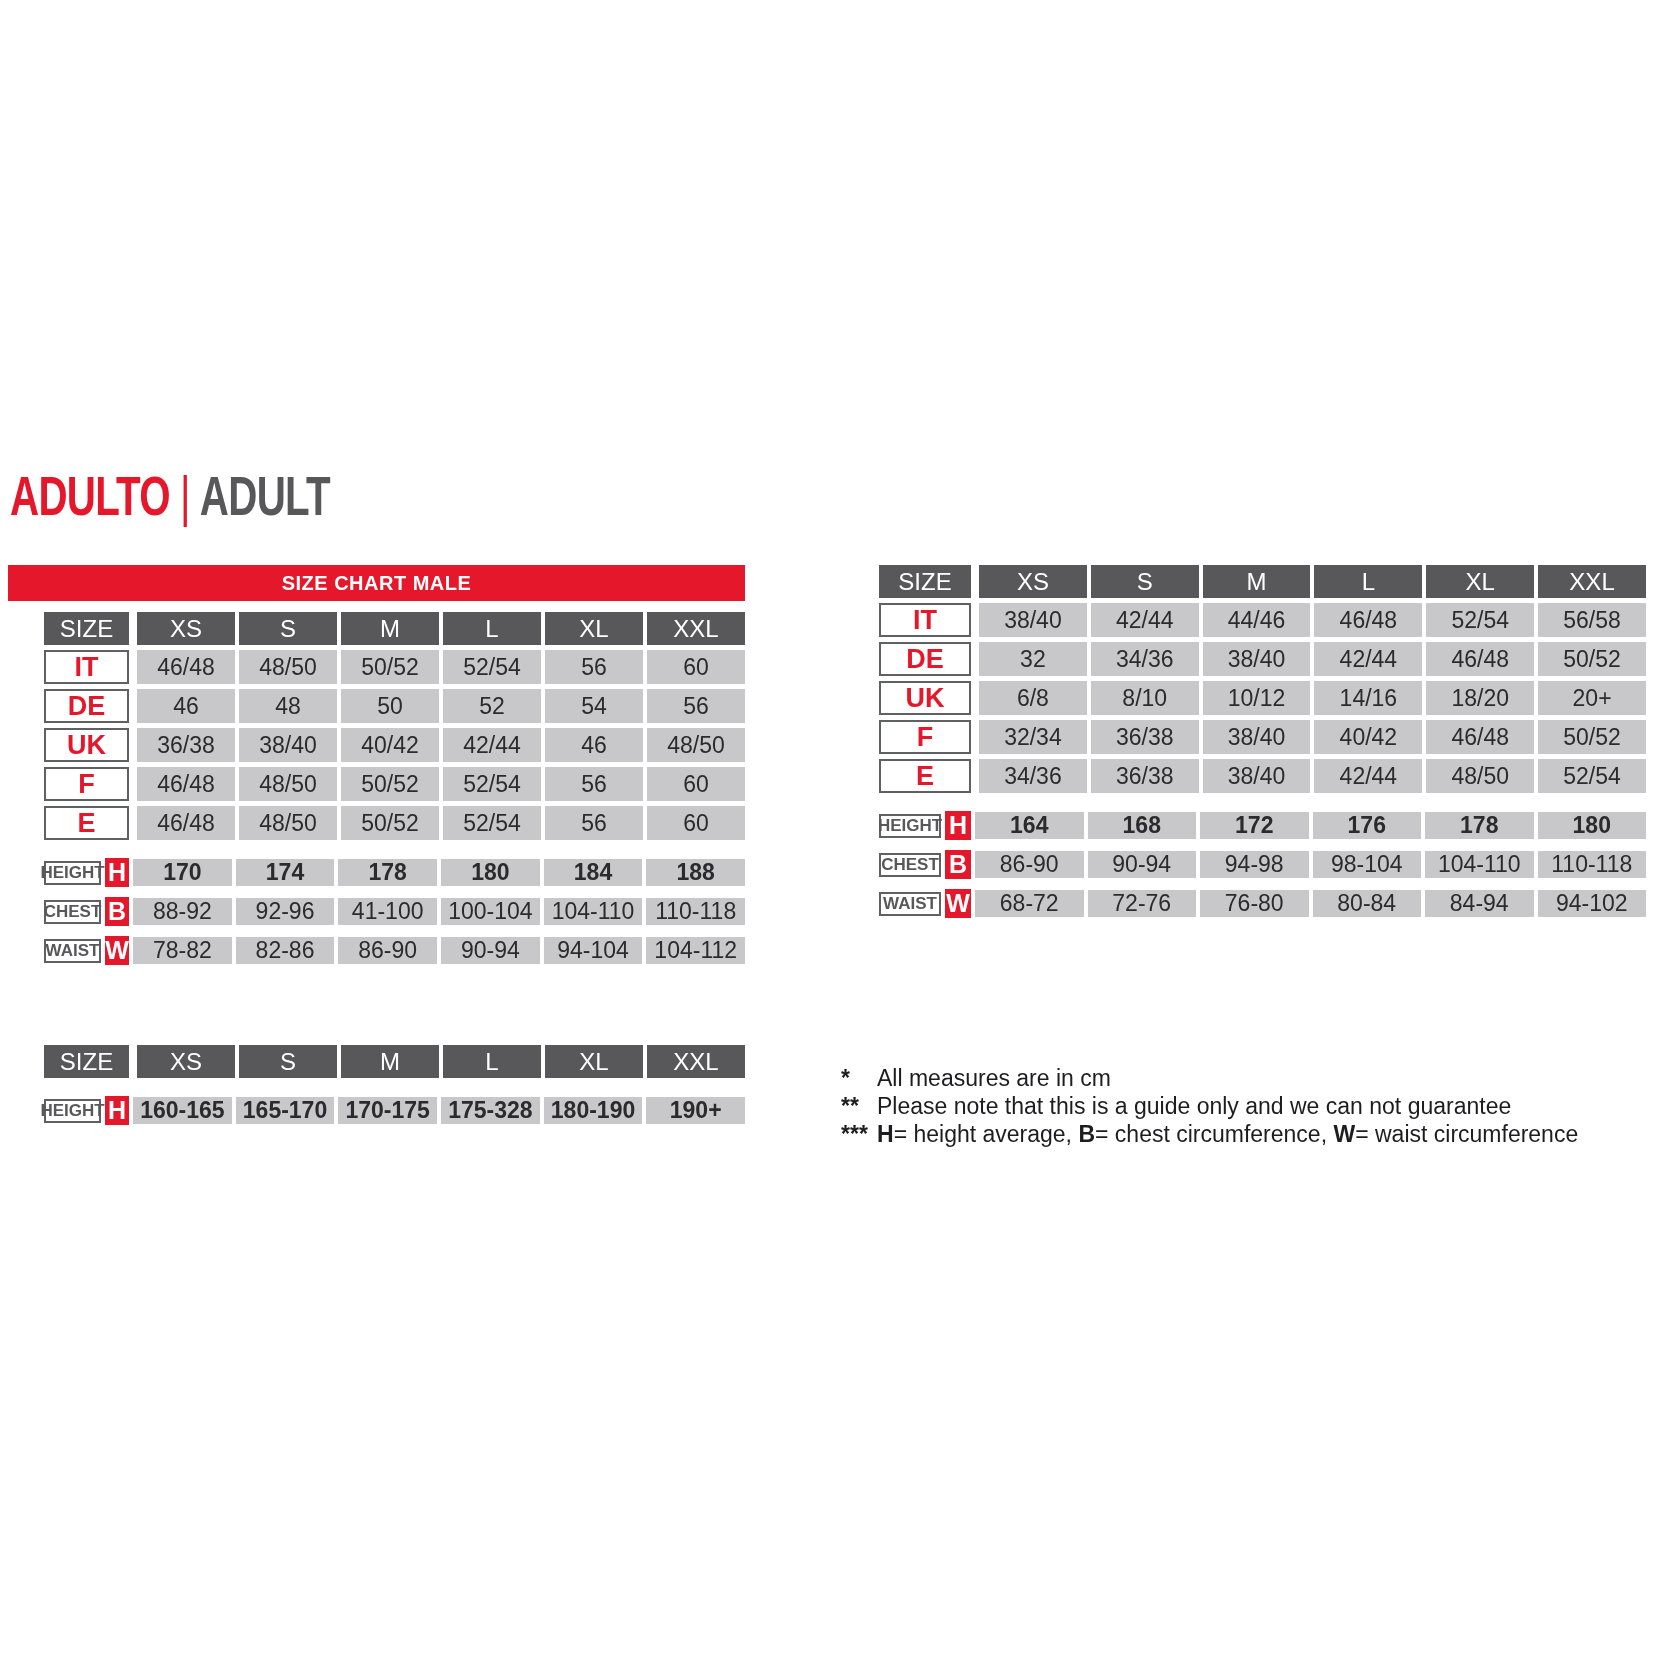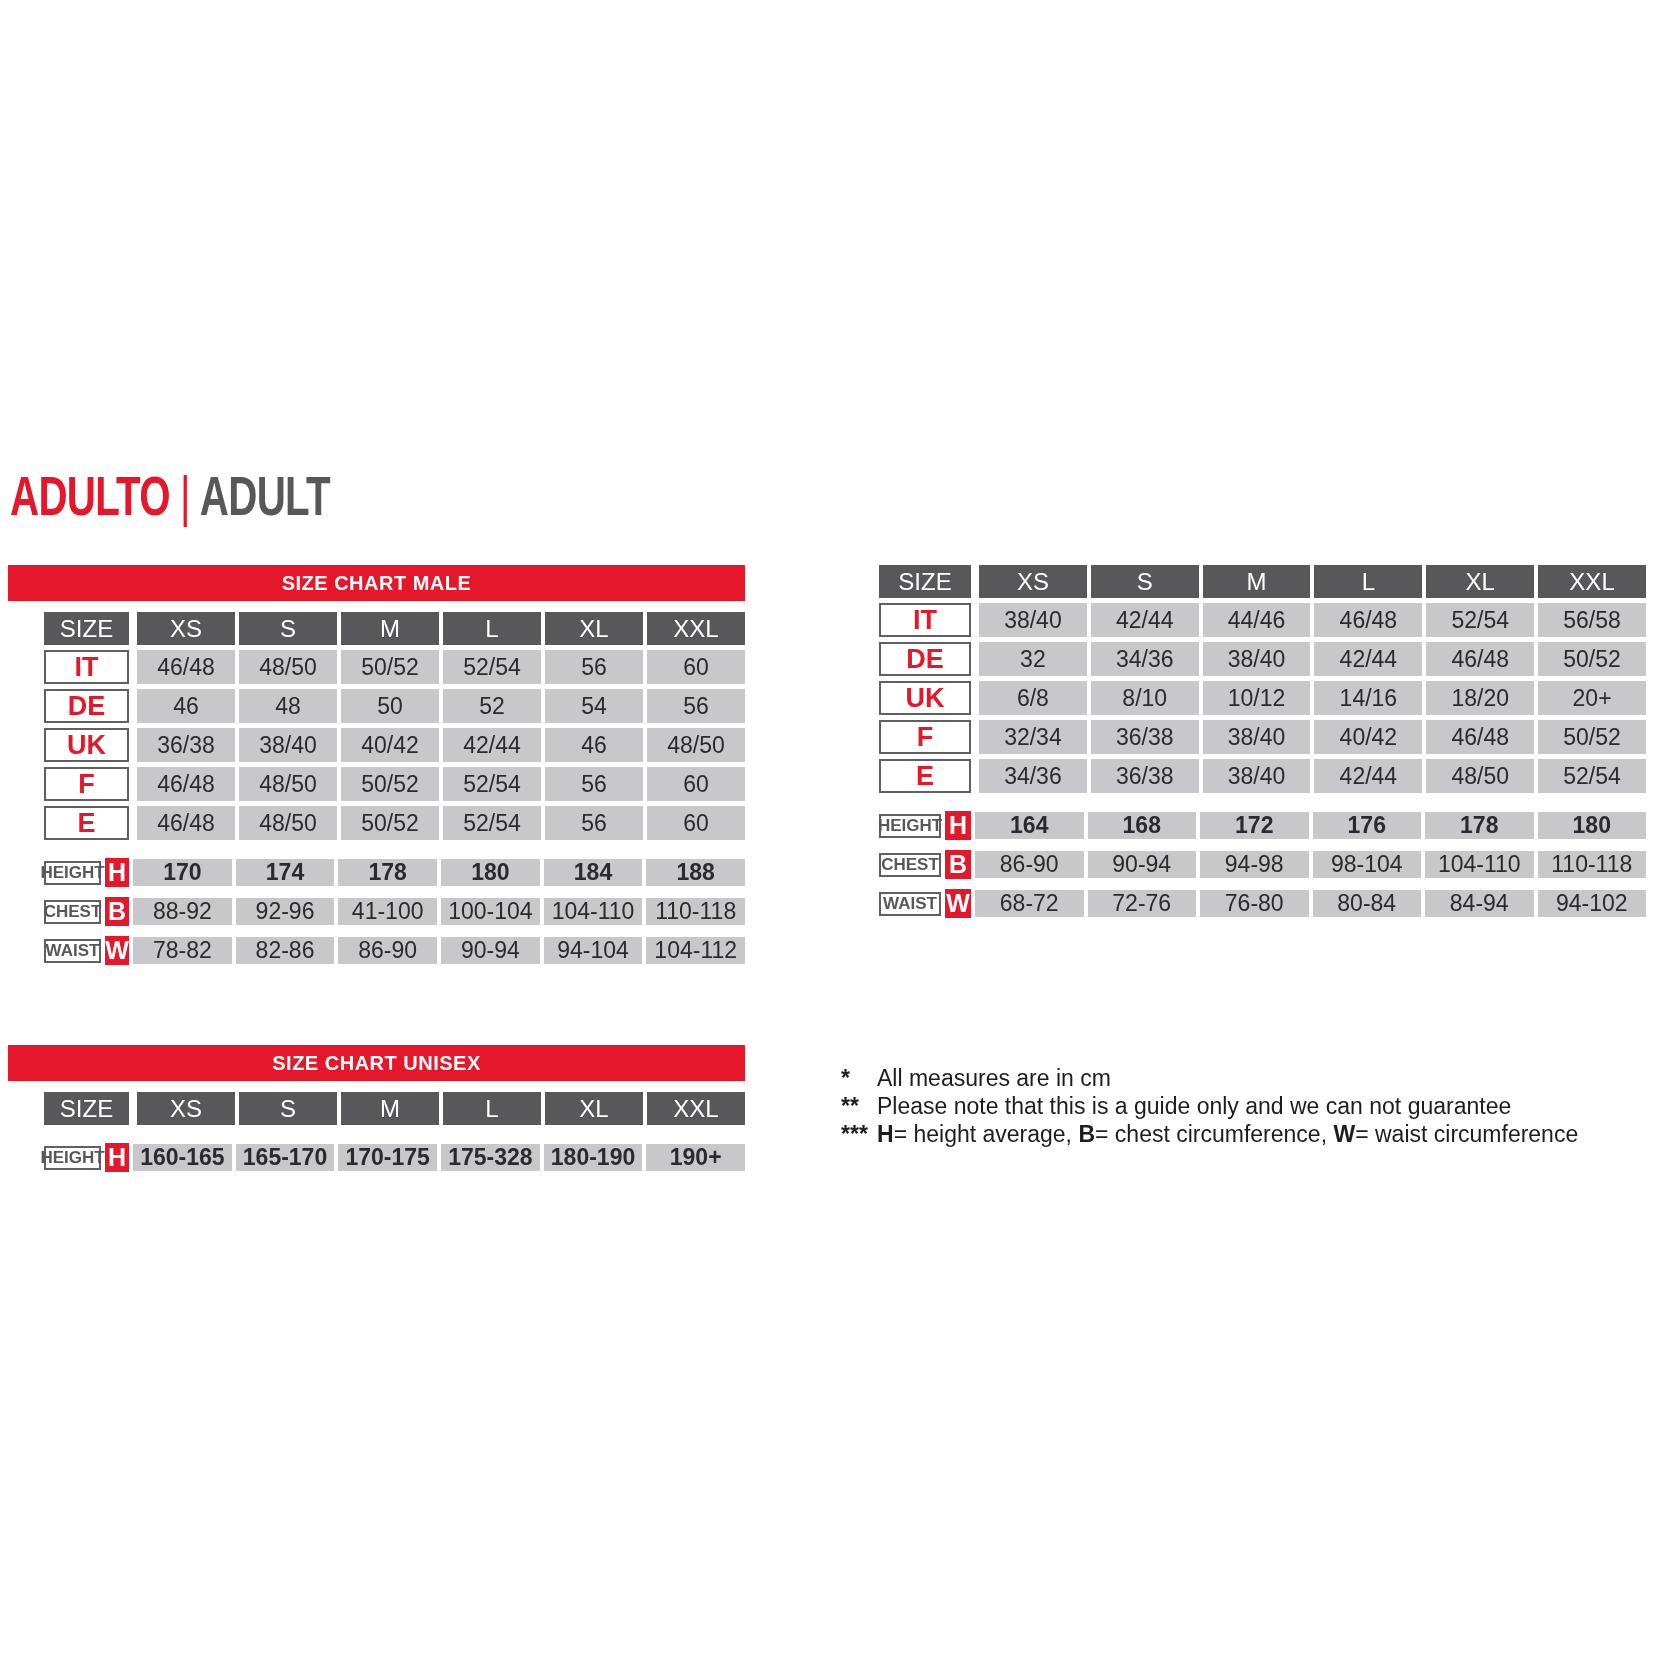--- a/index.html
+++ b/index.html
@@ -245,21 +245,20 @@
     <div class="cell">68-72</div>
     <div class="cell">72-76</div>
     <div class="cell">76-80</div>
     <div class="cell">80-84</div>
     <div class="cell">84-94</div>
     <div class="cell">94-102</div>
   </div>
 </div>
 
 <div id="unisex-table" class="size-table">
-  <div class="banner">SIZE CHART UNISEX</div>
   <div class="trow head">
     <div class="hlbl">SIZE</div>
     <div class="hcell">XS</div>
     <div class="hcell">S</div>
     <div class="hcell">M</div>
     <div class="hcell">L</div>
     <div class="hcell">XL</div>
     <div class="hcell">XXL</div>
   </div>
   <div class="trow mrow gap-before">

